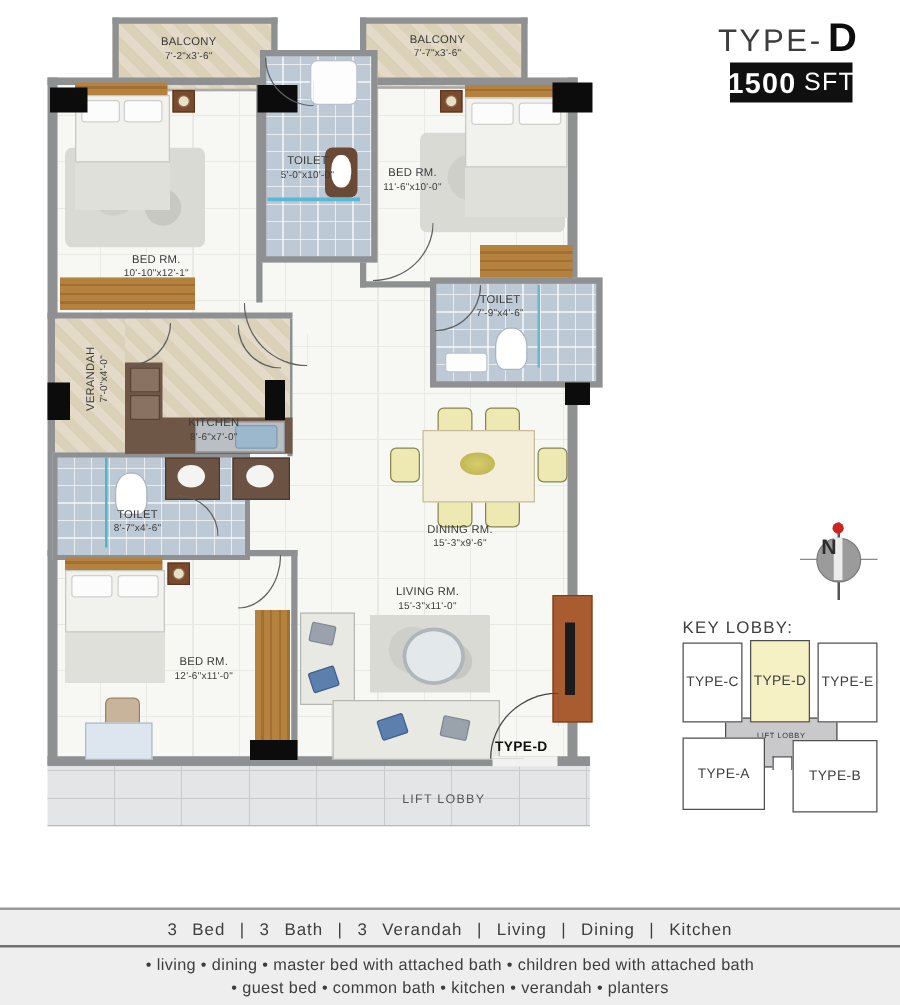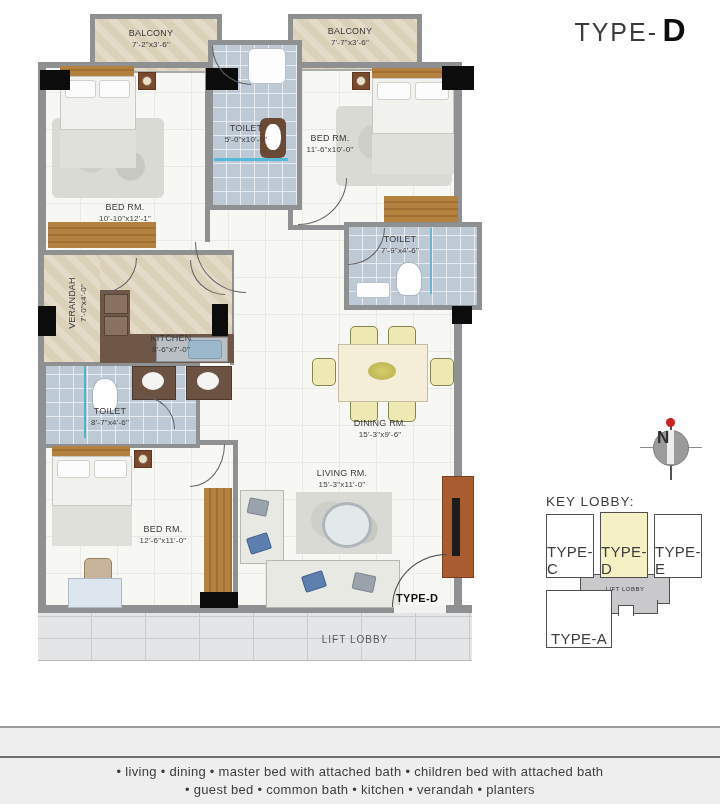--- a/index.html
+++ b/index.html
@@ -49,21 +49,21 @@
   .pill-b{background:#5c7fae;border:1px solid #40618e;border-radius:2px;position:absolute;transform:rotate(-18deg);}
   .pill-g{background:#9aa2ac;border:1px solid #7d8792;border-radius:2px;position:absolute;transform:rotate(12deg);}
   .fixture{background:#fdfdfd;border:1px solid #b9c2cb;border-radius:6px;z-index:6;}
   .arc{border:0 solid #606060;z-index:12;}
   
   .titleprefix{font-size:25px;color:#3c3c3c;letter-spacing:2px;}
   .titleletter{font-size:32px;font-weight:700;color:#0d0d0d;}
   .badge{background:#101010;color:#fff;display:flex;align-items:center;justify-content:center;z-index:10;}
   .badge .num{font-size:23px;font-weight:700;letter-spacing:1px;}
   .badge .unit{font-size:20px;font-weight:400;margin-left:6px;letter-spacing:1px;}
-  .kpbox{border:1.5px solid #4f4f4f;background:#fff;display:flex;align-items:flex-end;justify-content:center;font-size:15px;color:#3e3e3e;letter-spacing:.3px;z-index:8;}
+  .kpbox{border:1.5px solid #4f4f4f;background:#fff;display:flex;align-items:center;justify-content:center;font-size:11px;color:#3e3e3e;letter-spacing:.3px;z-index:8;}
   .kphead{font-size:13.5px;color:#3e3e3e;letter-spacing:1px;}
   .kplift{border:1px solid #4f4f4f;background:#c9c9cc;display:flex;align-items:center;justify-content:center;font-size:6px;color:#333;letter-spacing:.5px;z-index:7;}
   
   .footer{background:#eeeeee;border-top:2px solid #9a9a9a;z-index:40;}
   .summary{font-size:13.5px;color:#3d3d3d;letter-spacing:.8px;word-spacing:7px;text-align:center;}
   .features{font-size:13px;color:#3d3d3d;letter-spacing:.3px;text-align:center;line-height:1.45;}
   .fdivider{background:#6f6f6f;}
   .watermark{font-size:46px;color:#c4c4bc;opacity:.32;letter-spacing:3px;z-index:25;pointer-events:none;font-weight:700;}
   .compass-line{background:#8a8a8a;z-index:6;}
   .compass-circle{background:#9b9b9b;border:1px solid #7c7c7c;border-radius:50%;z-index:7;}
@@ -196,21 +196,21 @@
   </div>
 
   <div class="abs chair" style="left:350px;top:326px;width:26px;height:22px;"></div>
   <div class="abs chair" style="left:388px;top:326px;width:26px;height:22px;"></div>
   <div class="abs chair" style="left:350px;top:398px;width:26px;height:22px;"></div>
   <div class="abs chair" style="left:388px;top:398px;width:26px;height:22px;"></div>
   <div class="abs chair" style="left:312px;top:358px;width:22px;height:26px;"></div>
   <div class="abs chair" style="left:430px;top:358px;width:22px;height:26px;"></div>
   <div class="abs" style="left:338px;top:344px;width:88px;height:56px;background:#f4eed8;border:1px solid #c6bd9c;z-index:7;"></div>
   <div class="abs" style="left:368px;top:362px;width:28px;height:18px;background:radial-gradient(#d6ce6a,#b8ae4e);border-radius:50%;z-index:8;"></div>
-  <div class="abs rlabel" style="left:334px;top:418px;width:92px;">
+  <div class="abs rlabel" style="left:322px;top:418px;width:92px;">
     <span class="rname">DINING RM.</span>
     <span class="dims">15'-3"x9'-6"</span>
   </div>
 
   <div class="abs rlabel" style="left:296px;top:468px;width:92px;">
     <span class="rname">LIVING RM.</span>
     <span class="dims">15'-3"x11'-0"</span>
   </div>
   <div class="abs rug" style="left:296px;top:492px;width:96px;height:62px;border-radius:0;"></div>
   <div class="abs" style="left:322px;top:502px;width:44px;height:40px;border:3px solid #aeb6ba;border-radius:50%;background:#e3e8ea;z-index:6;"></div>
@@ -246,20 +246,24 @@
   <div class="abs entr" style="left:396px;top:592px;width:56px;">TYPE-D</div>
 
   <div class="abs lobbyfloor" style="left:38px;top:613px;width:434px;height:47px;border-bottom:1px solid #b7b8ba;"></div>
   <div class="abs lobbytxt" style="left:300px;top:634px;width:110px;">LIFT LOBBY</div>
 
 
   <div class="abs" style="left:560px;top:12px;width:140px;height:40px;text-align:center;">
     <span class="titleprefix">TYPE-</span>
     <span class="titleletter">D</span>
   </div>
+  <div class="abs badge" style="left:584px;top:50px;width:98px;height:32px;">
+    <span class="num">1500</span>
+    <span class="unit">SFT</span>
+  </div>
 
   <div class="abs compass-line" style="left:640px;top:447px;width:62px;height:1px;"></div>
   <div class="abs compass-line" style="left:670px;top:418px;width:1.5px;height:62px;background:#555;"></div>
   <div class="abs compass-circle" style="left:653px;top:430px;width:34px;height:34px;"></div>
   <div class="abs compass-needle" style="left:667px;top:430px;width:7px;height:34px;"></div>
   <div class="abs compass-dot" style="left:666px;top:418px;width:9px;height:9px;"></div>
   <div class="abs compass-n" style="left:657px;top:428px;">N</div>
 
   <div class="abs kphead" style="left:546px;top:494px;">KEY LOBBY:</div>
   <div class="abs kplift" style="left:580px;top:574px;width:88px;height:28px;">
@@ -272,19 +276,23 @@
   </div>
   <div class="abs kpbox" style="left:600px;top:512px;width:46px;height:64px;background:#f6f1c4;z-index:9;">
     <span>TYPE-D</span>
   </div>
   <div class="abs kpbox" style="left:546px;top:590px;width:64px;height:56px;">
     <span>TYPE-A</span>
   </div>
   <div class="abs kpbox" style="left:654px;top:514px;width:46px;height:62px;">
     <span>TYPE-E</span>
   </div>
+  <div class="abs kpbox" style="left:634px;top:592px;width:66px;height:56px;">
+    <span>TYPE-B</span>
+  </div>
 
   <div class="abs footer" style="left:0;top:726px;width:720px;height:78px;"></div>
+  <div class="abs summary" style="left:0;top:736px;width:720px;z-index:41;">3 Bed  |  3 Bath  |  3 Verandah  |  Living  |  Dining  |  Kitchen</div>
   <div class="abs fdivider" style="left:0;top:756px;width:720px;height:2px;z-index:41;"></div>
   <div class="abs features" style="left:0;top:763px;width:720px;z-index:41;">• living   • dining  • master bed with attached bath   • children bed with attached bath</div>
   <div class="abs features" style="left:0;top:781px;width:720px;z-index:41;">• guest bed  • common bath  •  kitchen  •  verandah   • planters</div>
 
 </div>
 
 </body></html>

